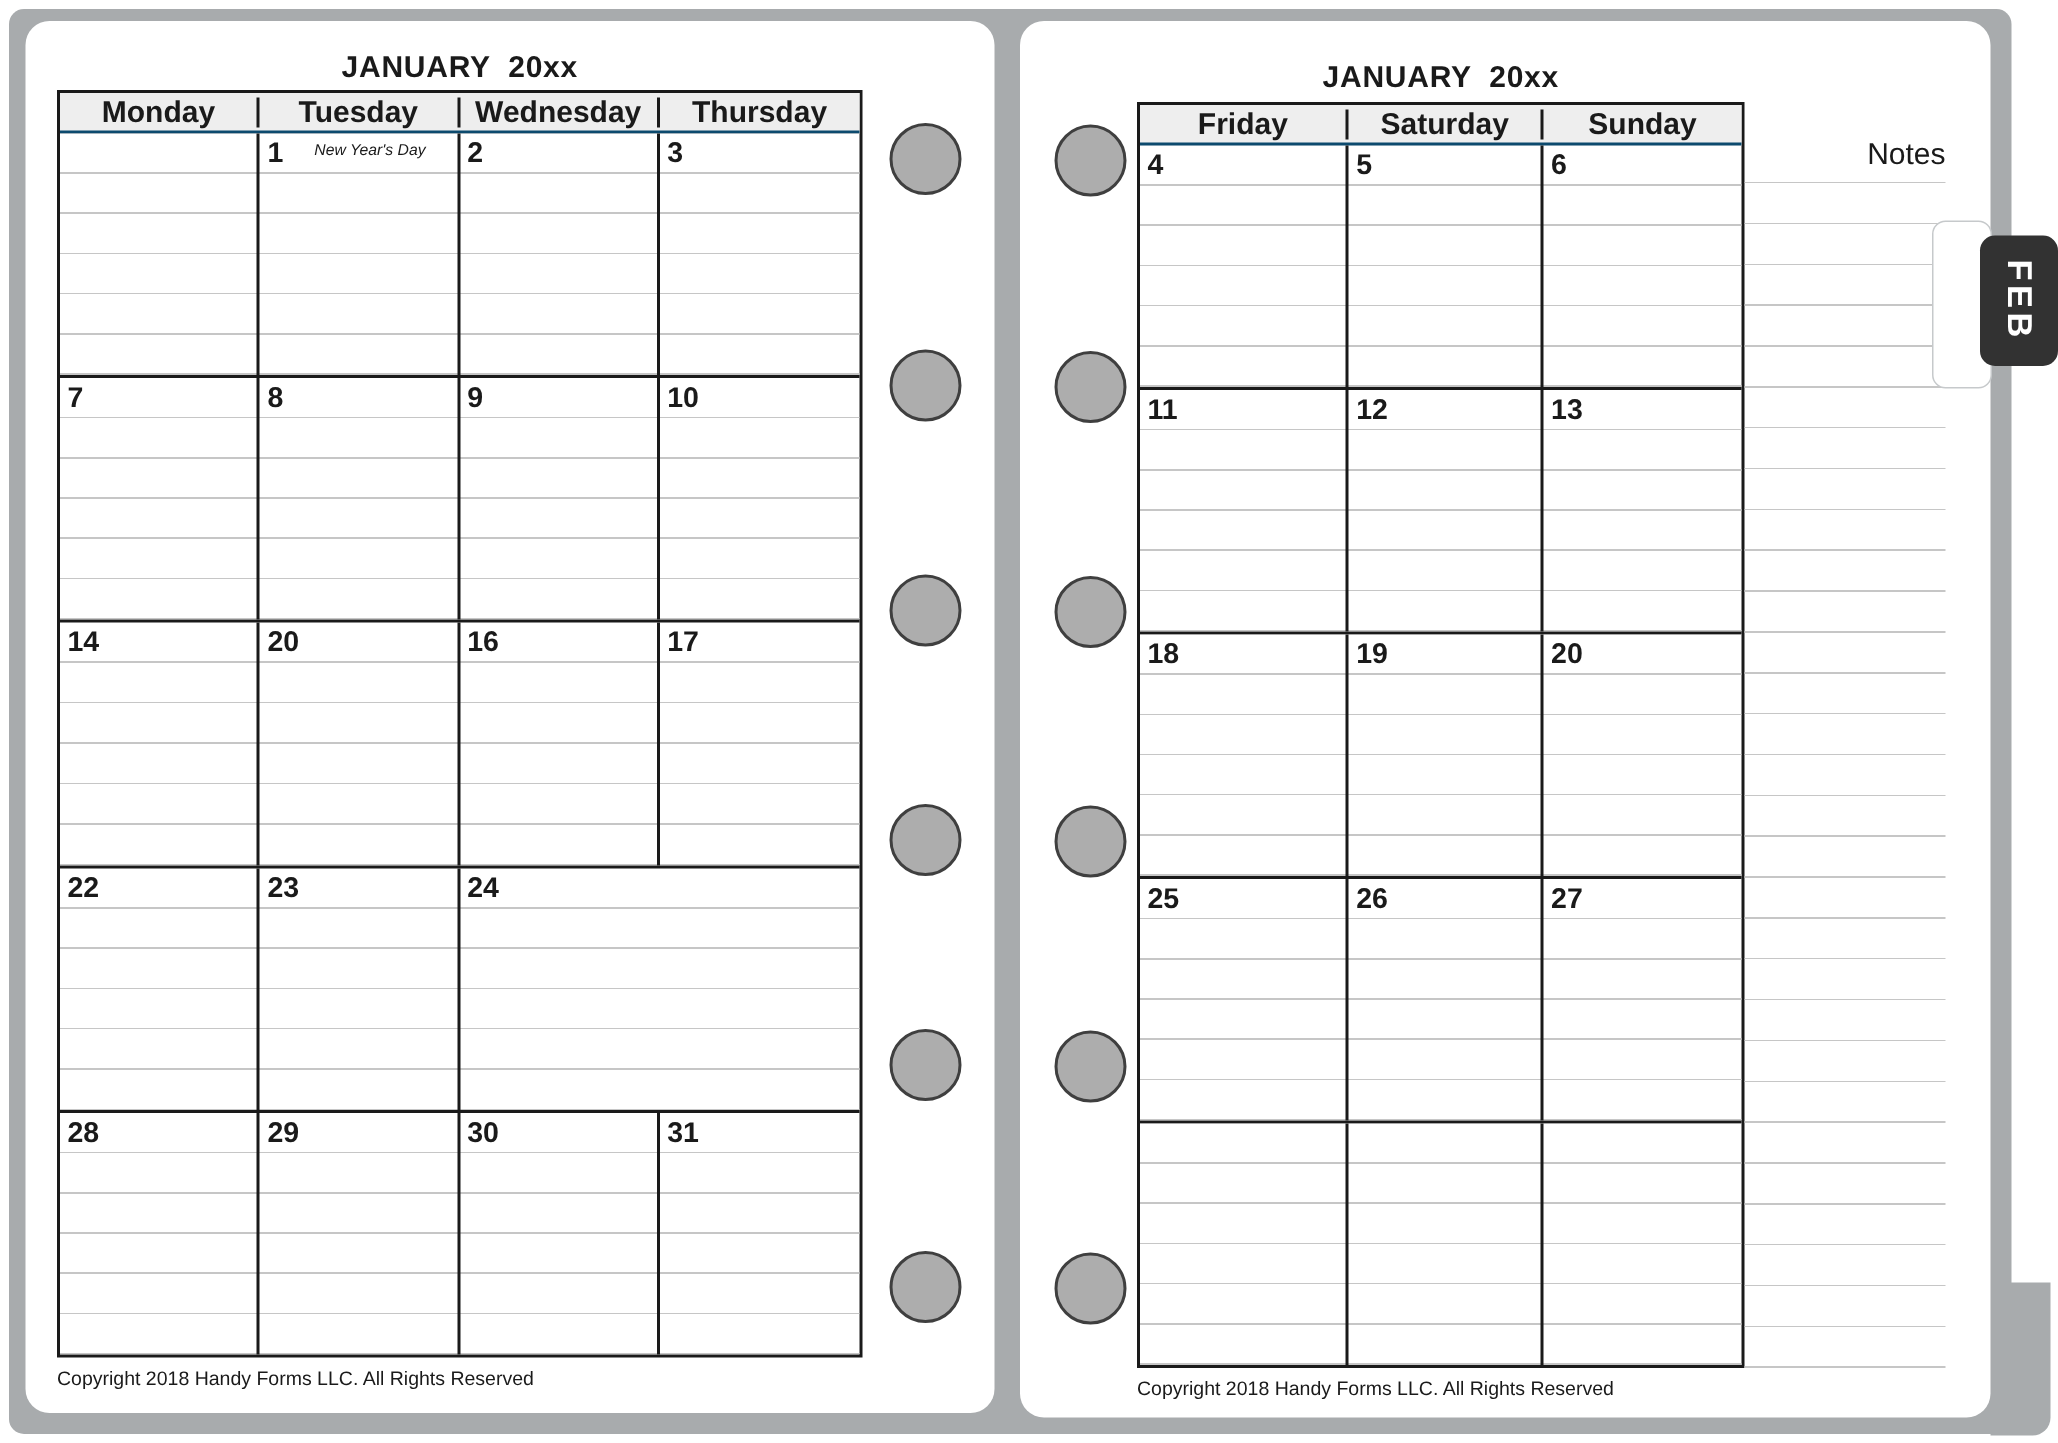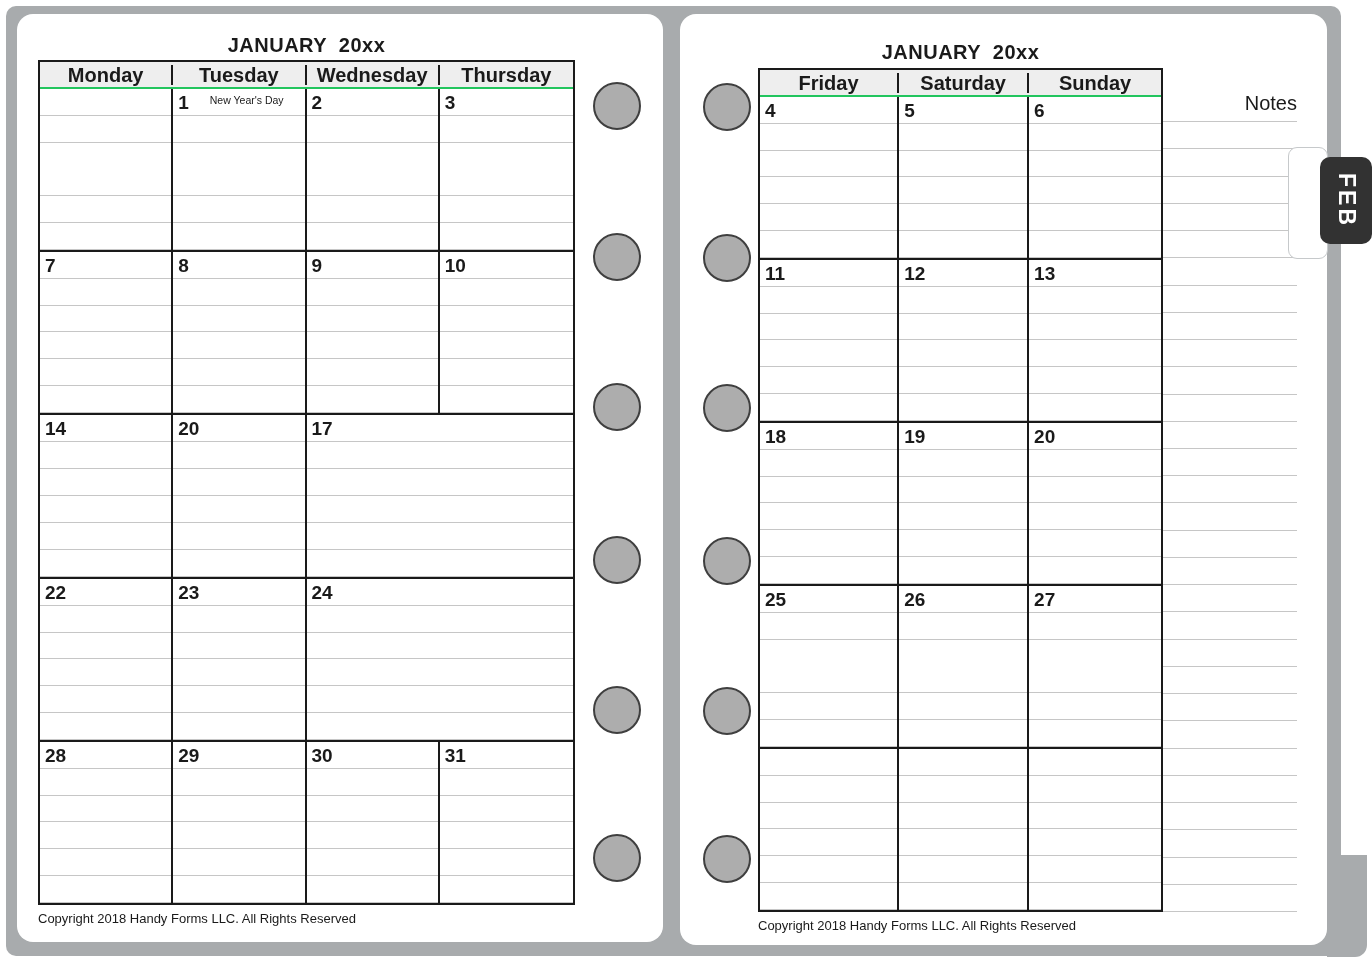--- a/index.html
+++ b/index.html
@@ -31,21 +31,21 @@
   .month-title{
     position:absolute;text-align:center;font-weight:bold;font-size:20px;
     letter-spacing:0.5px;word-spacing:6px;white-space:nowrap;
   }
   .cal-table{
     position:absolute;border:2px solid #1a1a1a;box-sizing:border-box;
     display:flex;flex-direction:column;background:#fff;
   }
   .day-header-row{
     flex:0 0 27px;display:grid;background:#eeeeee;
-    border-bottom:2px solid #22c55e;box-sizing:border-box;
+    border-bottom:2px solid #0c4a6e;box-sizing:border-box;
     align-items:center;text-align:center;
     font-weight:bold;font-size:20px;line-height:1;
   }
   .weeks{flex:1;display:flex;flex-direction:column;}
   .week{
     flex:1;display:grid;box-sizing:border-box;position:relative;
     background:repeating-linear-gradient(
       to bottom,
       transparent 0,
       transparent calc(100%/6 - 1px),
@@ -55,21 +55,21 @@
   }
   .week:not(:last-child){border-bottom:2px solid #1a1a1a;}
   .cols4{grid-template-columns:repeat(4,1fr);}
   .cols3{grid-template-columns:34.7% 32.4% 1fr;text-align:center;}
   .cell{box-sizing:border-box;overflow:hidden;}
   .week .cell:not(:last-child),
   .day-header-row .hd:not(:last-child){border-right:2px solid #1a1a1a;}
   .daterow{display:flex;align-items:flex-start;height:27px;overflow:hidden;}
   .date{font-weight:bold;font-size:19px;line-height:1;padding:4px 0 0 5px;white-space:nowrap;}
   .holiday{
-    flex:1;font-size:10.5px;line-height:1.15;
+    flex:1;font-style:italic;font-size:10.5px;line-height:1.15;
     text-align:center;padding:5px 2px 0 2px;
   }
   .notes-label{
     position:absolute;text-align:right;font-size:20px;line-height:1;margin-top:23px;
   }
   .notes-lines{
     position:absolute;
     background:repeating-linear-gradient(
       to bottom,
       transparent 0,
@@ -171,20 +171,25 @@
         </div>
         <div class="week cols4">
           <div class="cell">
             <div class="daterow">
               <span class="date">14</span>
             </div>
           </div>
           <div class="cell">
             <div class="daterow">
               <span class="date">20</span>
+            </div>
+          </div>
+          <div class="cell">
+            <div class="daterow">
+              <span class="date">16</span>
             </div>
           </div>
           <div class="cell">
             <div class="daterow">
               <span class="date">17</span>
             </div>
           </div>
         </div>
         <div class="week cols4">
           <div class="cell">

